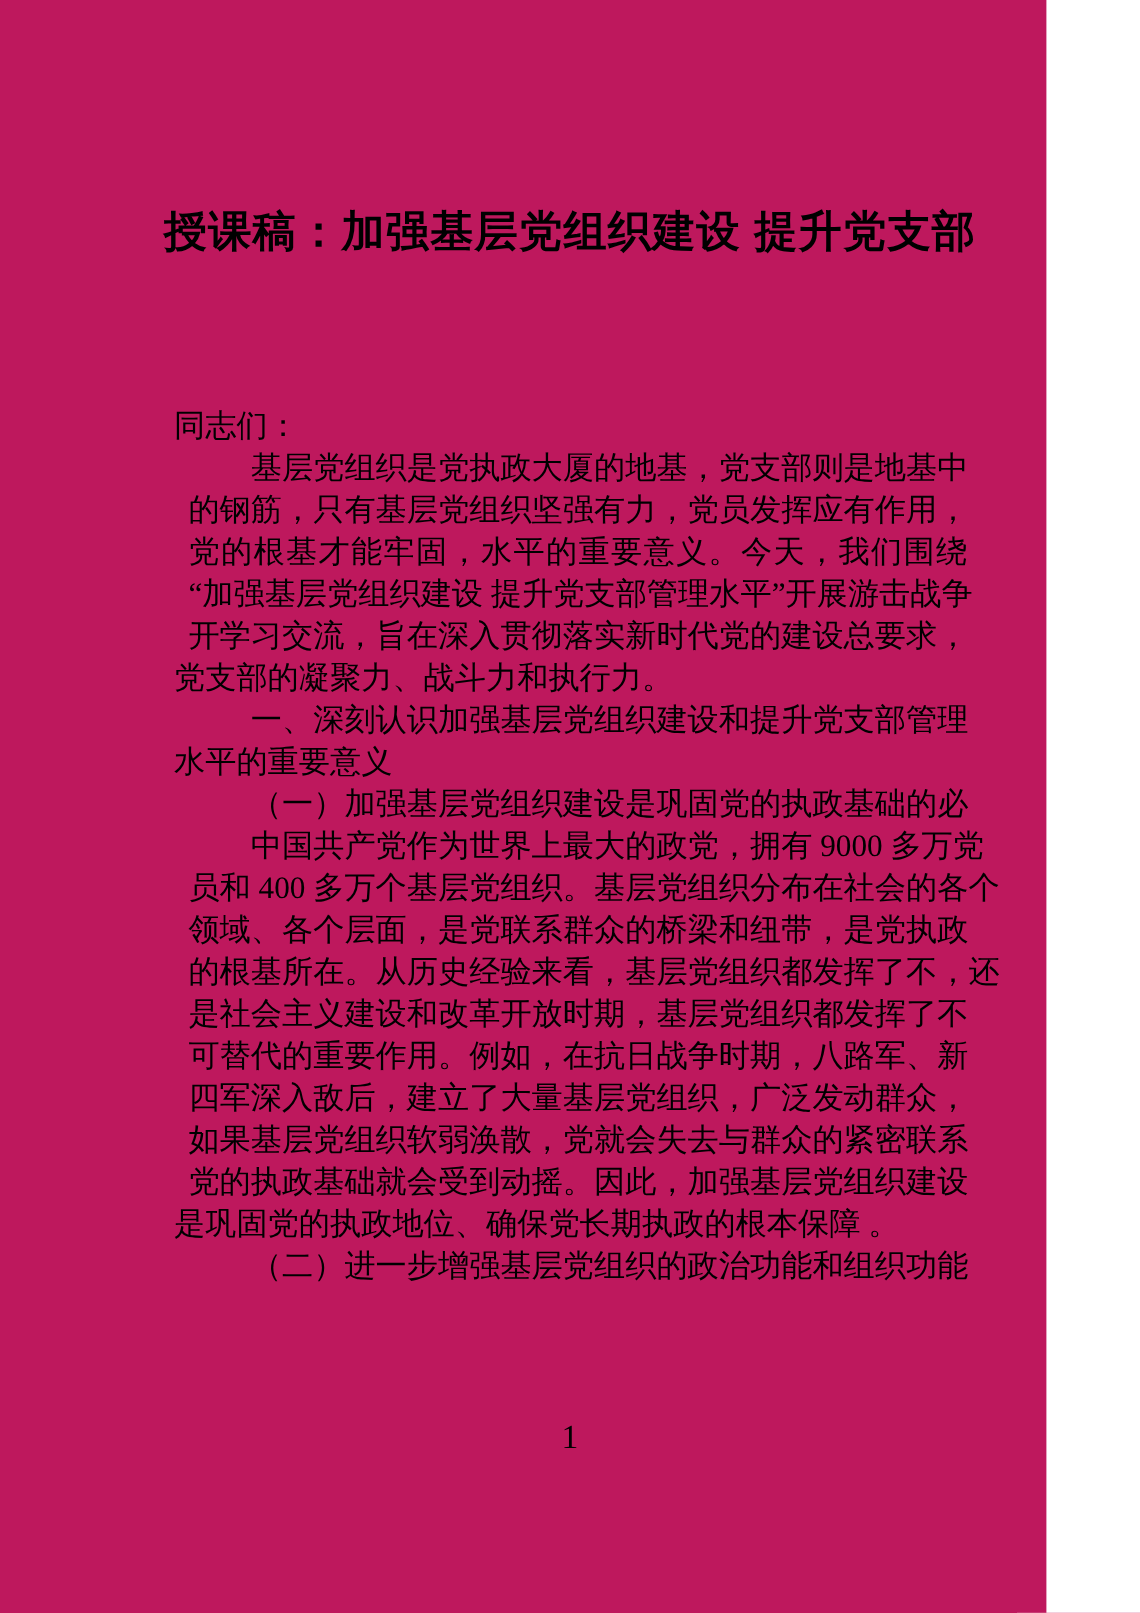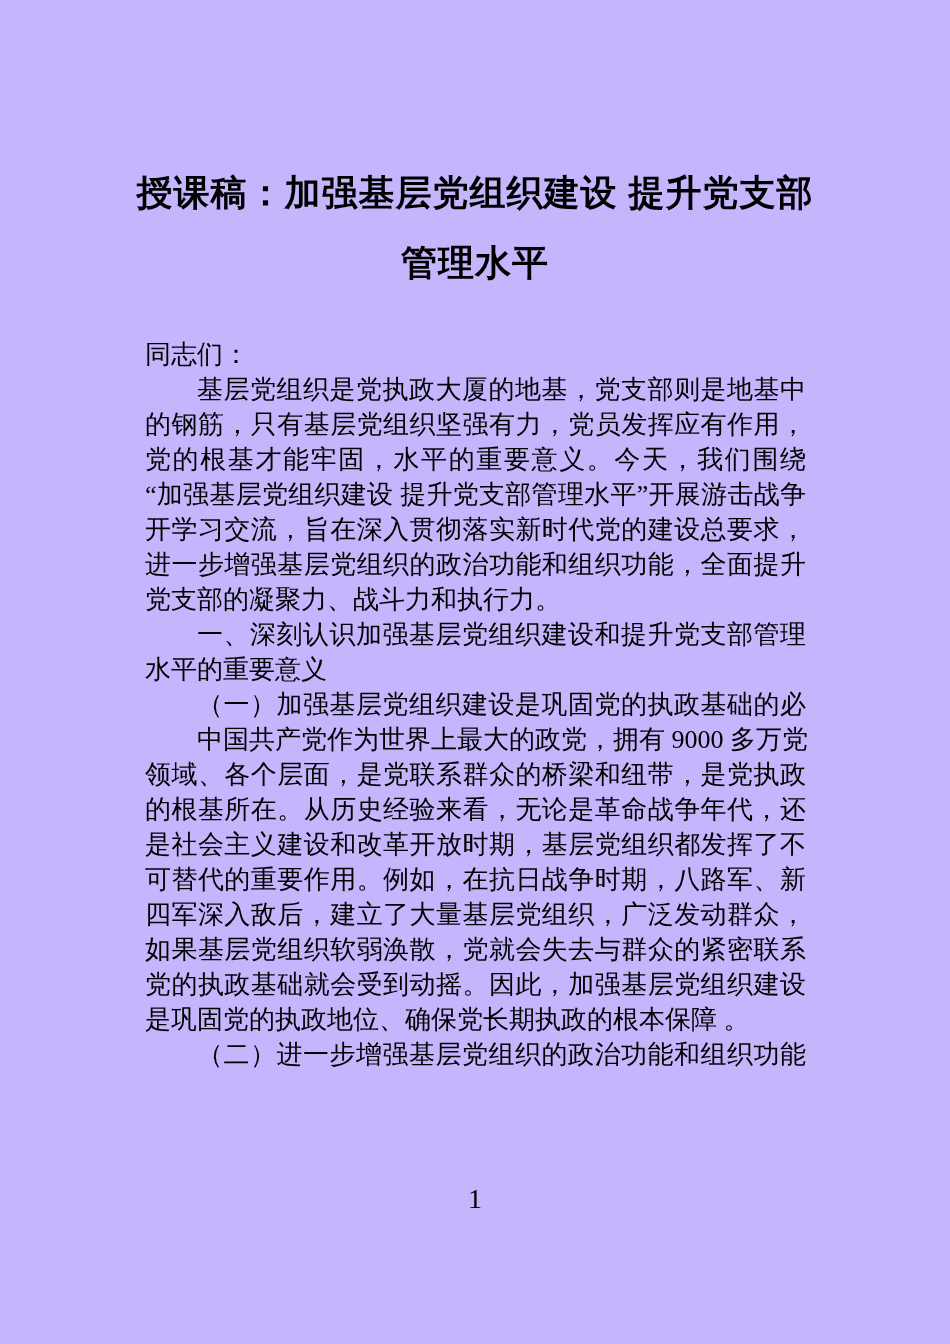--- a/index.html
+++ b/index.html
@@ -5,23 +5,23 @@
   html, body { margin: 0; padding: 0; }
   body {
     width: 950px;
     height: 1344px;
     position: relative;
     font-family: "Liberation Sans", sans-serif;
   }
   .page {
     position: absolute;
     left: 0; top: 0;
-    width: 950px;
+    width: 872px;
     height: 1344px;
-    background: #c4b5fd;
+    background: #be185d;
     overflow: hidden;
   }
   .title {
     position: absolute;
     top: 158px;
     left: 0;
     width: 950px;
     text-align: center;
     font-size: 36px;
     line-height: 70px;
@@ -41,20 +41,21 @@
     
     font-family: "Liberation Serif", "Liberation Sans", sans-serif;
   }
   .line {
     white-space: nowrap;
     height: 35px;
   }
   .line.fill {
     text-align: justify;
     text-align-last: justify;
+    margin-left: 12px;
   }
   .line.indent {
     padding-left: 52px; 
   }
   .footer {
     position: absolute;
     top: 1183px;
     left: 0;
     width: 950px;
     text-align: center;
@@ -66,38 +67,37 @@
     color: #000000;
   }
 </style>
 </head>
 <body style="background: rgb(255, 255, 255); color: rgb(0, 0, 0);">
 
 <div class="page">
 
   <div class="title">
     <div class="title-line">授课稿：加强基层党组织建设 提升党支部</div>
-    <div class="title-line">管理水平</div>
   </div>
 
   <div class="body-text">
     <div class="line">同志们：</div>
     <div class="line indent fill">基层党组织是党执政大厦的地基，党支部则是地基中</div>
     <div class="line fill">的钢筋，只有基层党组织坚强有力，党员发挥应有作用，</div>
     <div class="line fill">党的根基才能牢固，水平的重要意义。今天，我们围绕</div>
     <div class="line fill">“加强基层党组织建设 提升党支部管理水平”开展游击战争</div>
     <div class="line fill">开学习交流，旨在深入贯彻落实新时代党的建设总要求，</div>
-    <div class="line fill">进一步增强基层党组织的政治功能和组织功能，全面提升</div>
     <div class="line">党支部的凝聚力、战斗力和执行力。</div>
     <div class="line indent fill">一、深刻认识加强基层党组织建设和提升党支部管理</div>
     <div class="line">水平的重要意义</div>
     <div class="line indent fill">（一）加强基层党组织建设是巩固党的执政基础的必</div>
     <div class="line indent fill">中国共产党作为世界上最大的政党，拥有 9000 多万党</div>
+    <div class="line fill">员和 400 多万个基层党组织。基层党组织分布在社会的各个</div>
     <div class="line fill">领域、各个层面，是党联系群众的桥梁和纽带，是党执政</div>
-    <div class="line fill">的根基所在。从历史经验来看，无论是革命战争年代，还</div>
+    <div class="line fill">的根基所在。从历史经验来看，基层党组织都发挥了不，还</div>
     <div class="line fill">是社会主义建设和改革开放时期，基层党组织都发挥了不</div>
     <div class="line fill">可替代的重要作用。例如，在抗日战争时期，八路军、新</div>
     <div class="line fill">四军深入敌后，建立了大量基层党组织，广泛发动群众，</div>
     <div class="line fill">如果基层党组织软弱涣散，党就会失去与群众的紧密联系</div>
     <div class="line fill">党的执政基础就会受到动摇。因此，加强基层党组织建设</div>
     <div class="line">是巩固党的执政地位、确保党长期执政的根本保障 。</div>
     <div class="line indent fill">（二）进一步增强基层党组织的政治功能和组织功能</div>
   </div>
 
   <div class="footer">

